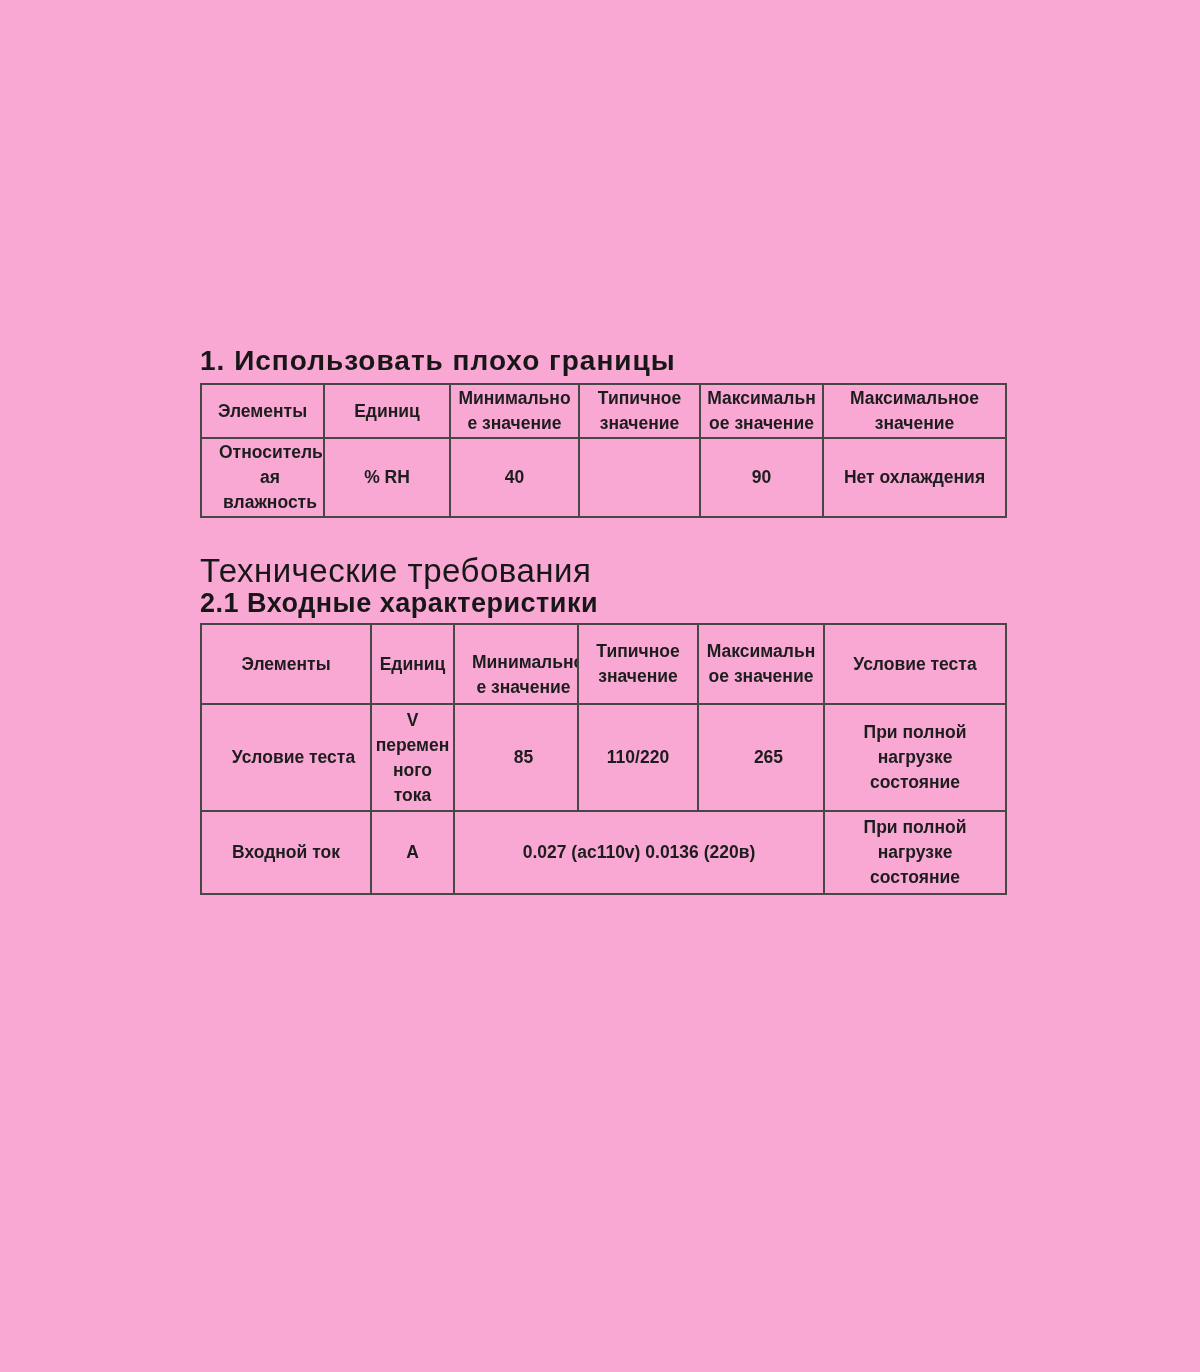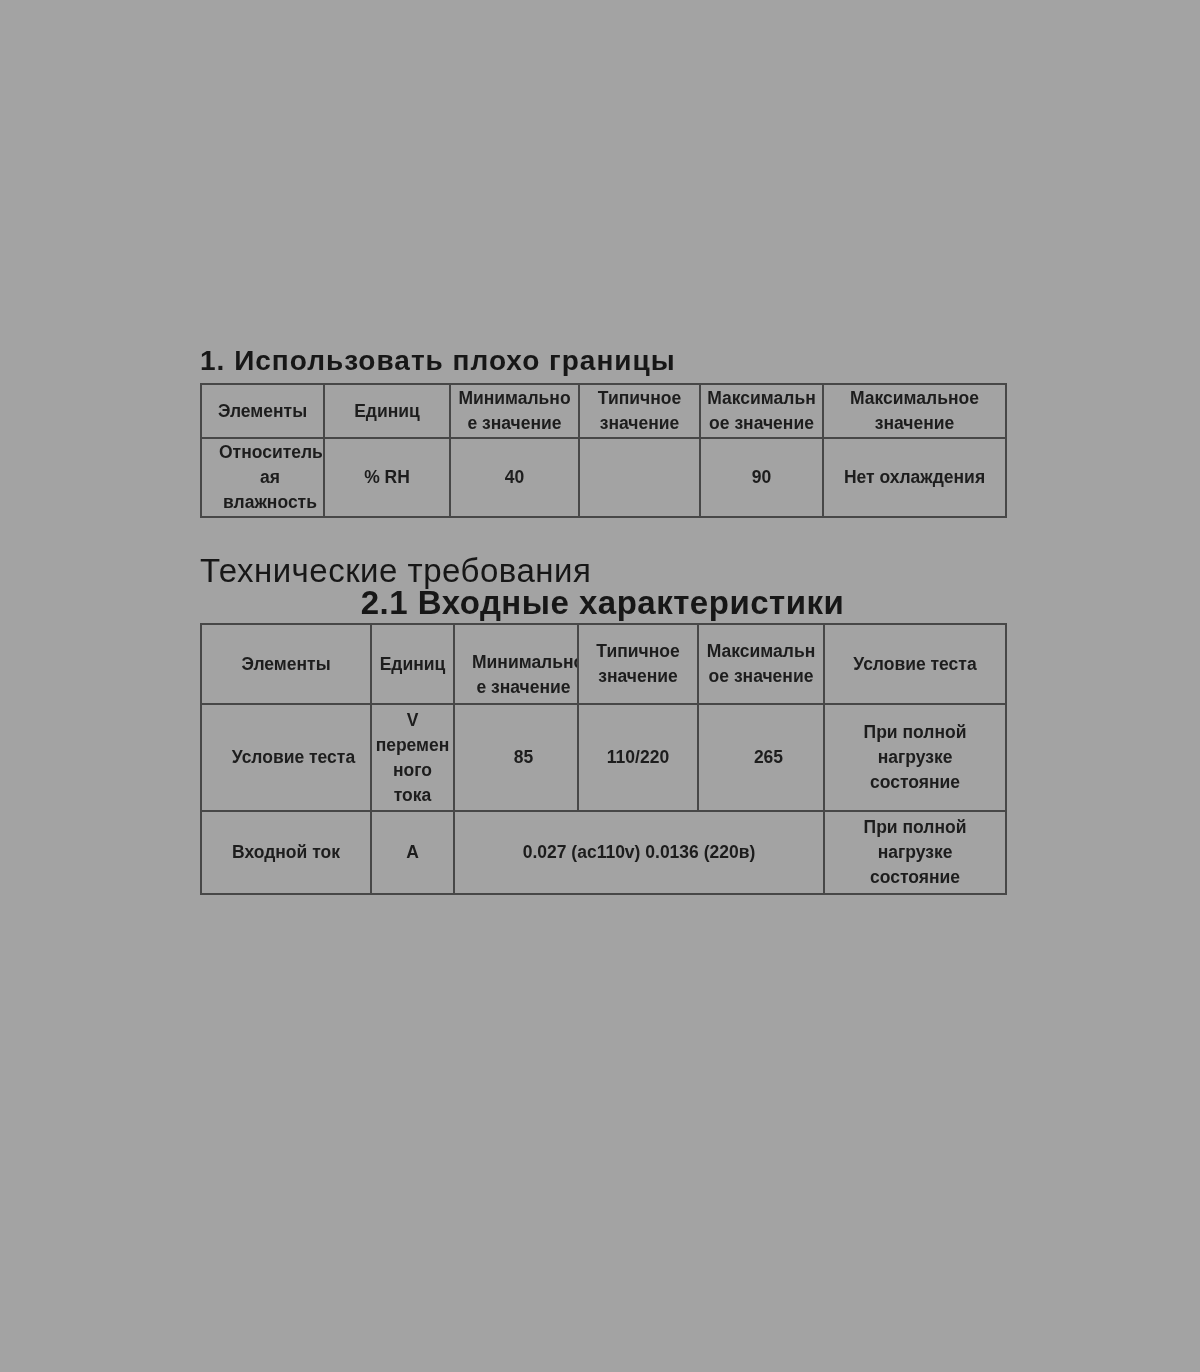--- a/index.html
+++ b/index.html
@@ -5,21 +5,21 @@
   html, body {
     margin: 0;
     padding: 0;
     background: #ffffff;
     font-family: "Liberation Sans", sans-serif;
   }
   .page {
     position: relative;
     width: 1200px;
     height: 1372px;
-    background: #a3a3a3;
+    background: #f9a8d4;
     overflow: hidden;
   }
   .content {
     position: absolute;
     left: 200px;
     top: 344px;
     width: 805px;
   }
   .title1 {
     margin: 0 0 6px 0;
@@ -34,27 +34,26 @@
     margin: 36px 0 0 0;
     font-size: 33px;
     line-height: 34px;
     font-weight: normal;
     color: #171717;
     letter-spacing: 0.5px;
     white-space: nowrap;
   }
   .title3 {
     margin: 0 0 5px 0;
-    font-size: 33px;
+    font-size: 27px;
     line-height: 30px;
     font-weight: bold;
     color: #171717;
     letter-spacing: 0.5px;
     white-space: nowrap;
-    text-align: center;
   }
   table {
     border-collapse: collapse;
     table-layout: fixed;
     width: 805px;
     border-radius: 9px;
   }
   th, td {
     border: 2px solid #474747;
     font-size: 17.5px;

